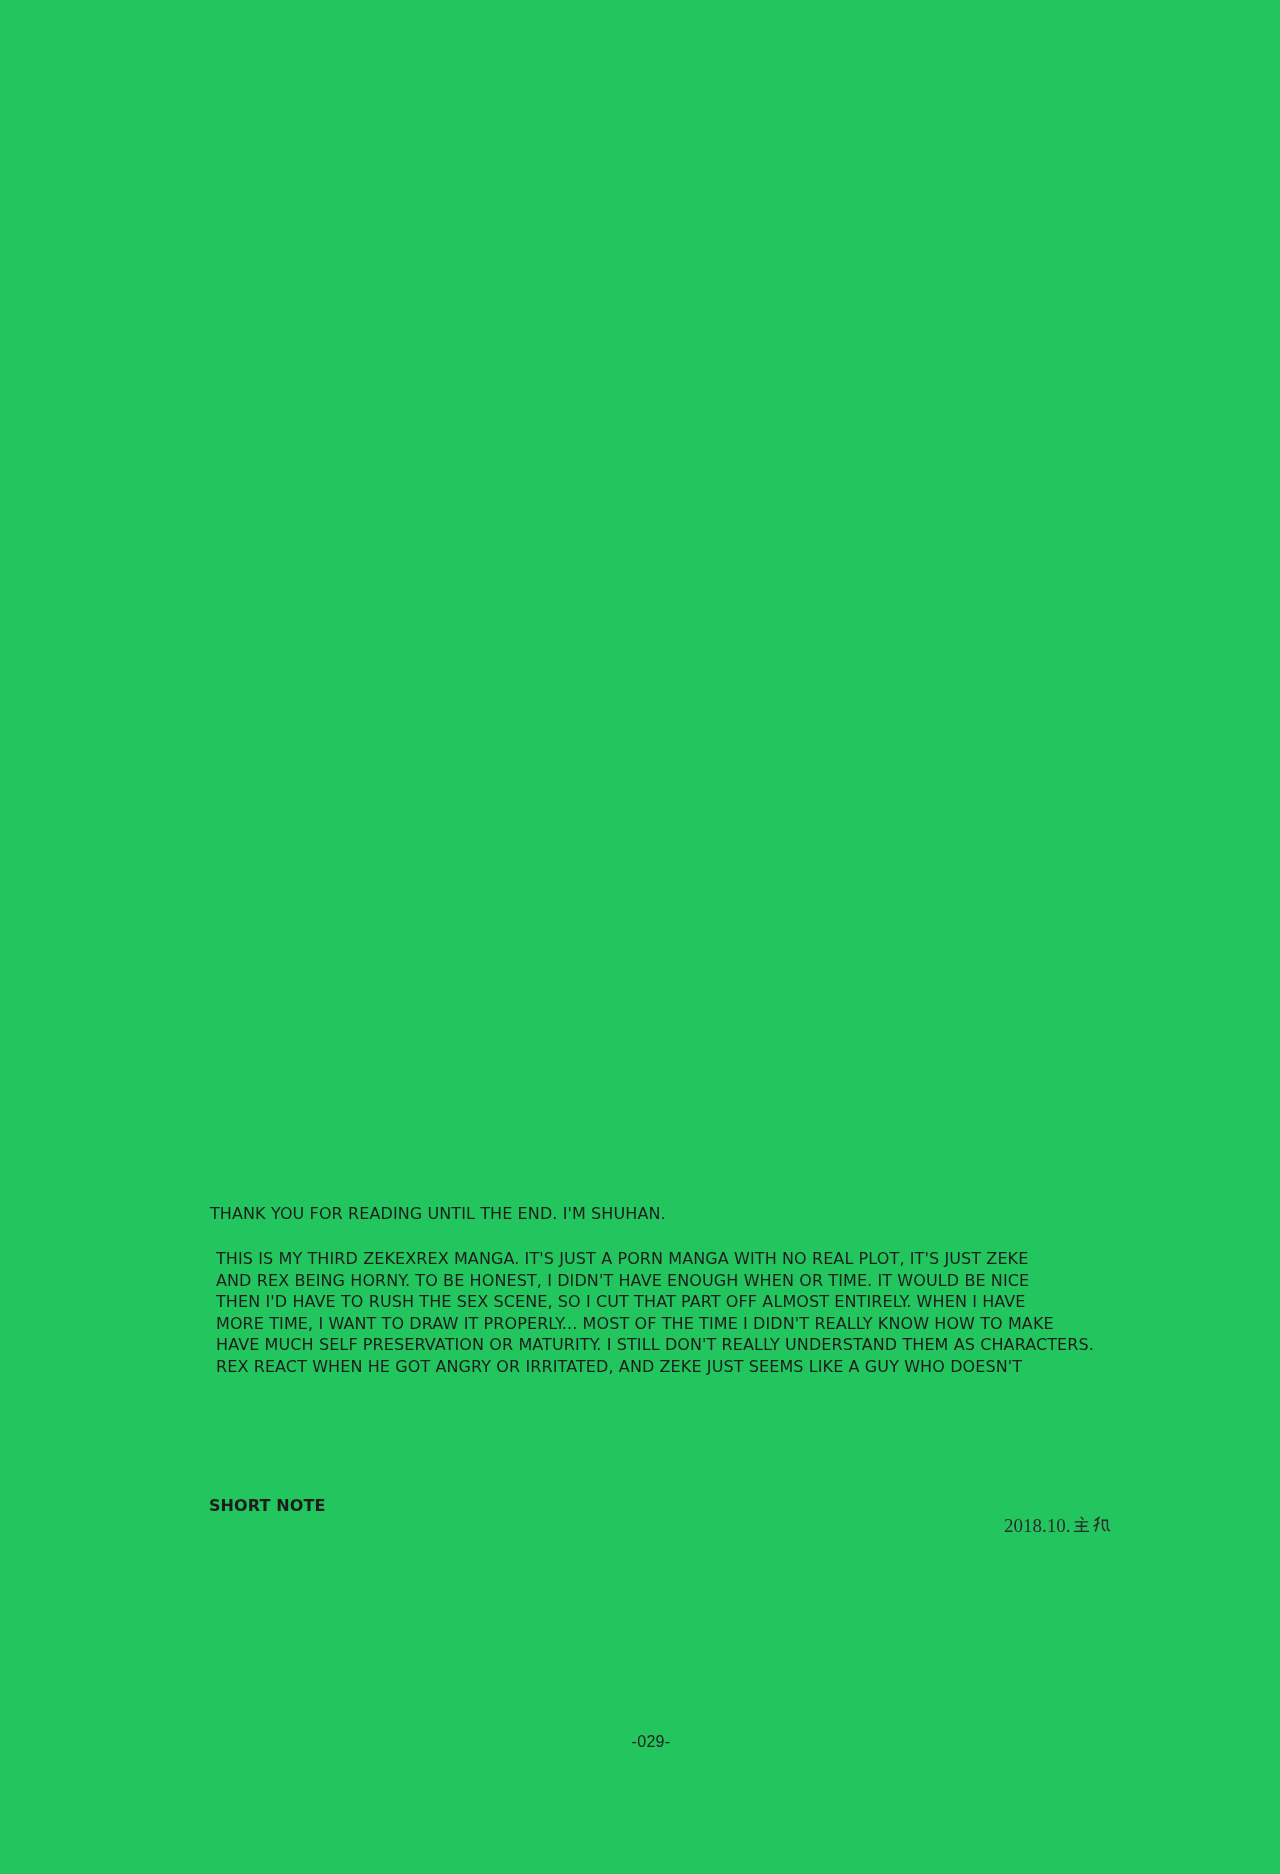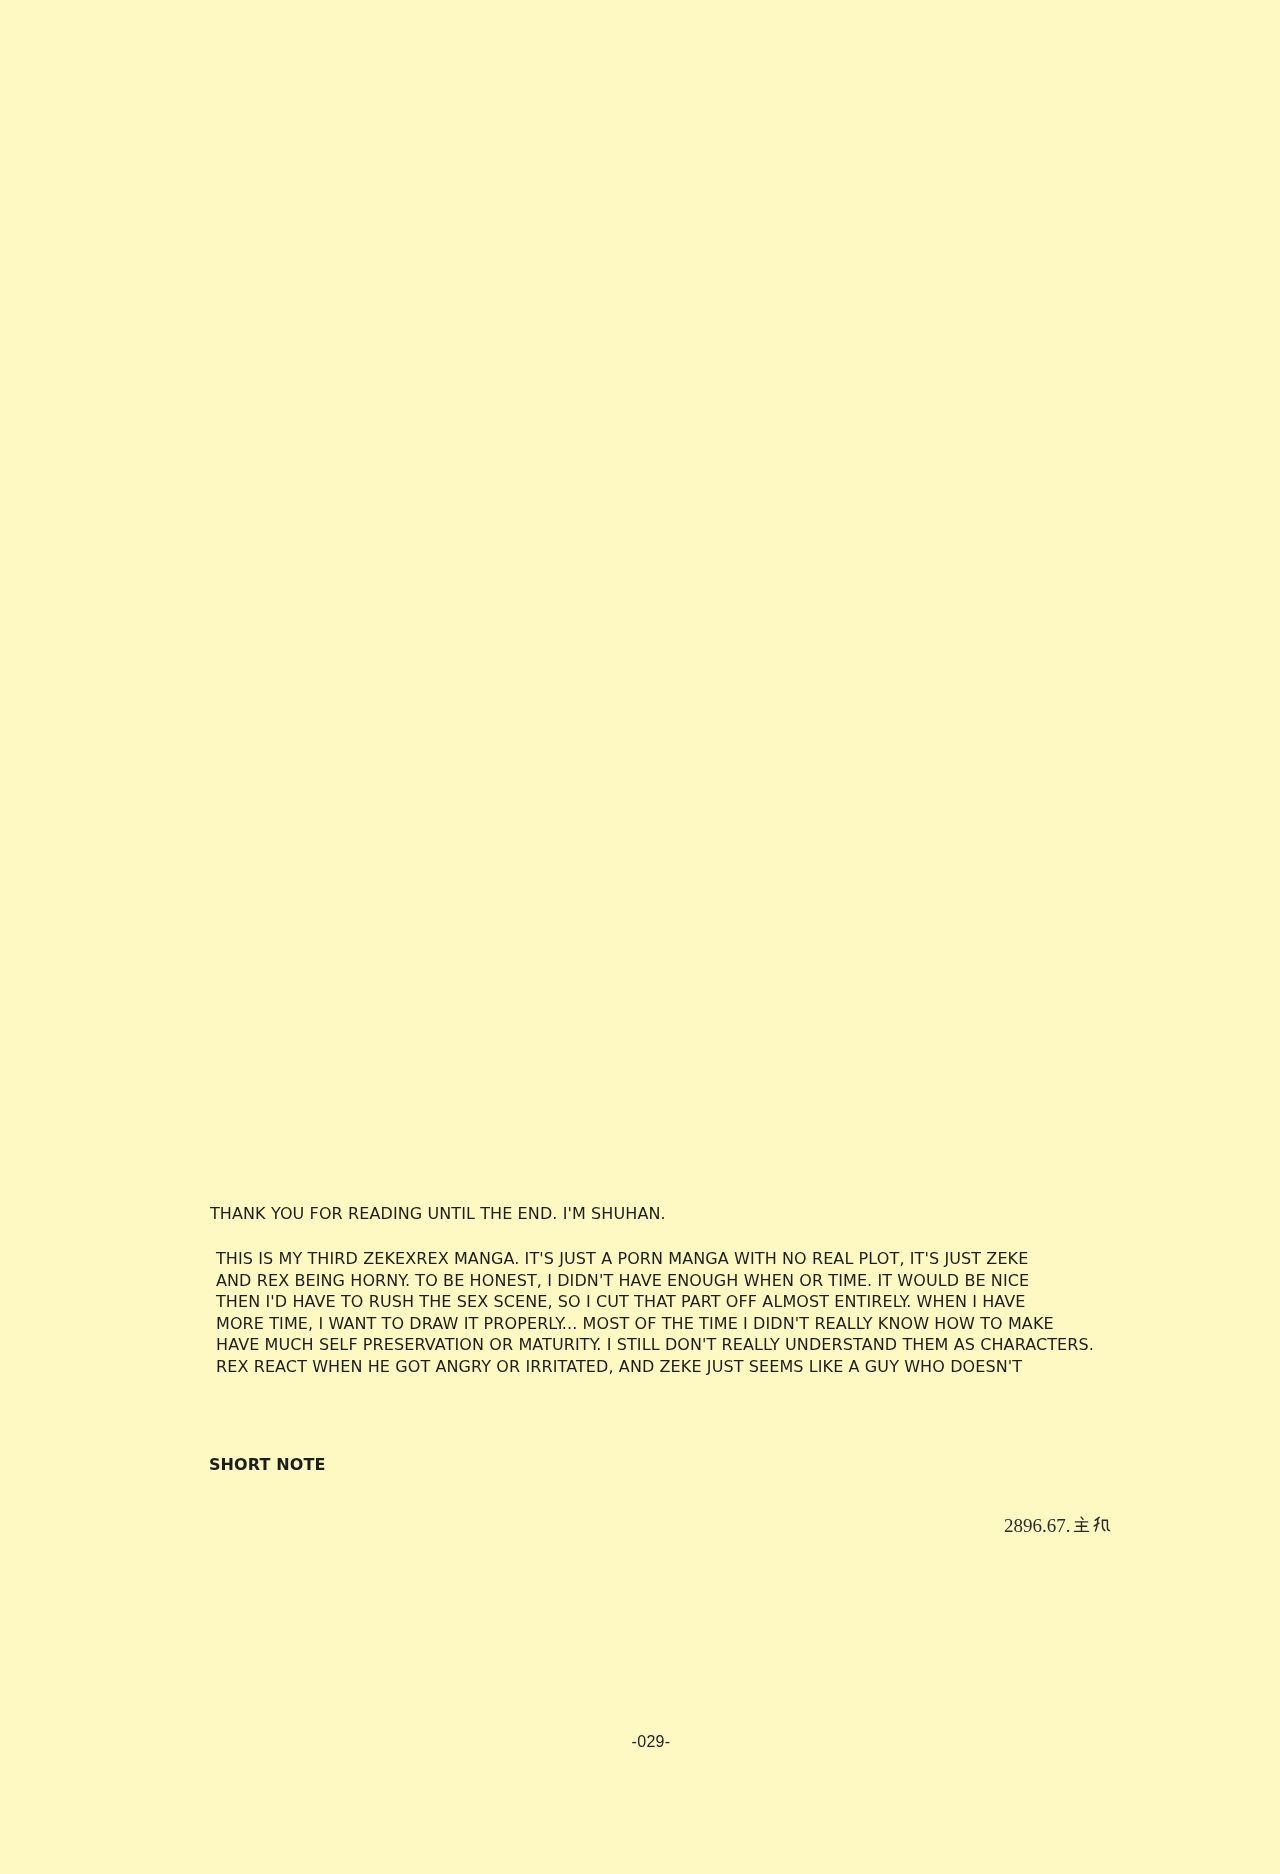--- a/index.html
+++ b/index.html
@@ -10,21 +10,21 @@
   body {
     width: 1280px;
     height: 1874px;
     background: #ffffff;
     position: relative;
     font-family: "DejaVu Sans", sans-serif;
   }
   .page {
     position: absolute;
     inset: 0;
-    background: #fef9c3;
+    background: #22c55e;
     padding-left: 31px;
   }
   .comic-text {
     color: #1d1d1d;
     font-size: 16px;
     font-family: "DejaVu Sans", sans-serif;
     letter-spacing: 0.1px;
     white-space: nowrap;
   }
   .thanks {
@@ -40,20 +40,21 @@
     line-height: 21.5px;
   }
   .note {
     position: absolute;
     left: 209px;
     top: 1453px;
     line-height: 23px;
   }
   .note-heading {
     font-weight: 700;
+    margin-top: 41px;
   }
   .date {
     position: absolute;
     left: 1004px;
     top: 1513px;
     color: #2b2b2b;
     font-family: "Liberation Serif", serif;
     font-size: 19px;
     line-height: 26px;
     white-space: nowrap;
@@ -98,21 +99,21 @@
     <div class="line">MORE TIME, I WANT TO DRAW IT PROPERLY... MOST OF THE TIME I DIDN'T REALLY KNOW HOW TO MAKE</div>
     <div class="line">HAVE MUCH SELF PRESERVATION OR MATURITY. I STILL DON'T REALLY UNDERSTAND THEM AS CHARACTERS.</div>
     <div class="line">REX REACT WHEN HE GOT ANGRY OR IRRITATED, AND ZEKE JUST SEEMS LIKE A GUY WHO DOESN'T</div>
   </div>
 
   <div class="comic-text note">
     <div class="note-heading">SHORT NOTE</div>
   </div>
 
   <div class="date" aria-label="2018.10.主犯">
-    <span>2896.67.</span><svg class="kanji" viewBox="0 0 20 20">
+    <span>2018.10.</span><svg class="kanji" viewBox="0 0 20 20">
       <path d="M9.6 1.2 L11.6 3.4"></path>
       <path d="M3.6 6.2 H16.4"></path>
       <path d="M4.6 10.8 H15.4"></path>
       <path d="M10 6.2 V15.8"></path>
       <path d="M2.6 16.2 H17.4"></path>
     </svg><svg class="kanji" viewBox="0 0 20 20">
       <path d="M7.6 1.4 L3.4 4.6"></path>
       <path d="M6.2 3.2 C6 7.2 5.4 11.6 3.6 15.8"></path>
       <path d="M2.2 10.6 L7.4 7.6"></path>
       <path d="M11 4.4 V10.2 C11 12.8 12 14.4 13.6 15.4"></path>

